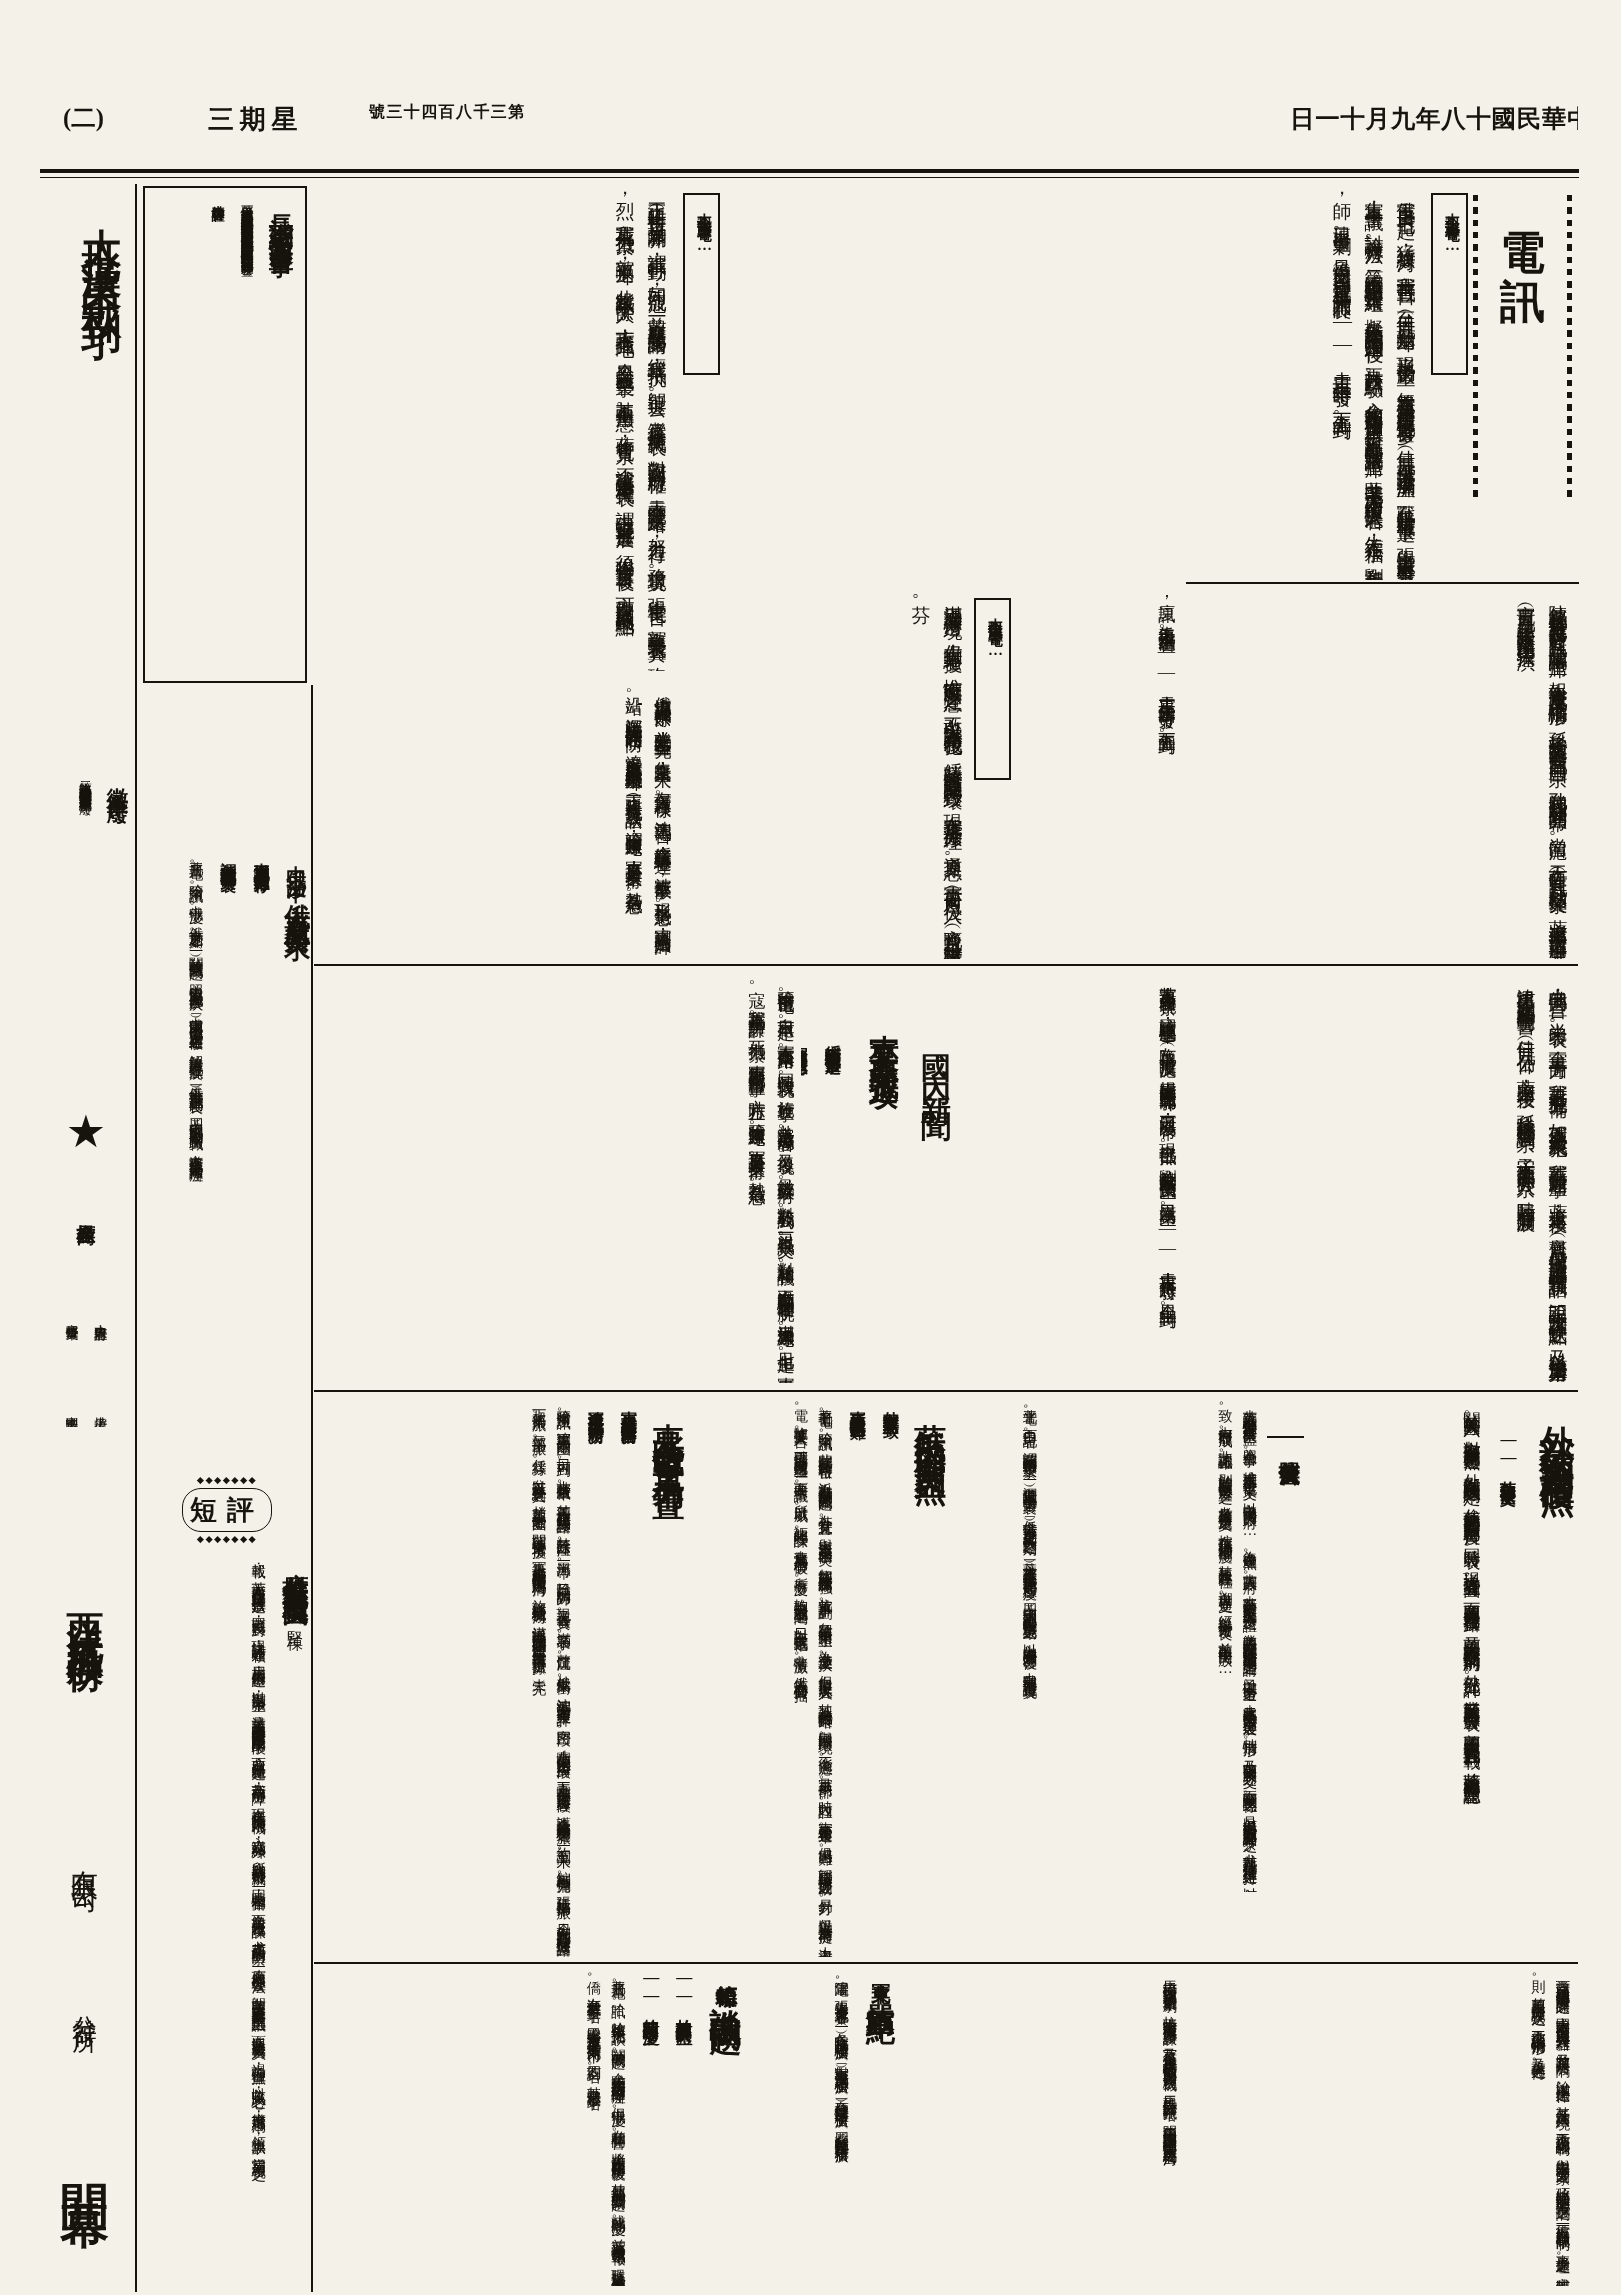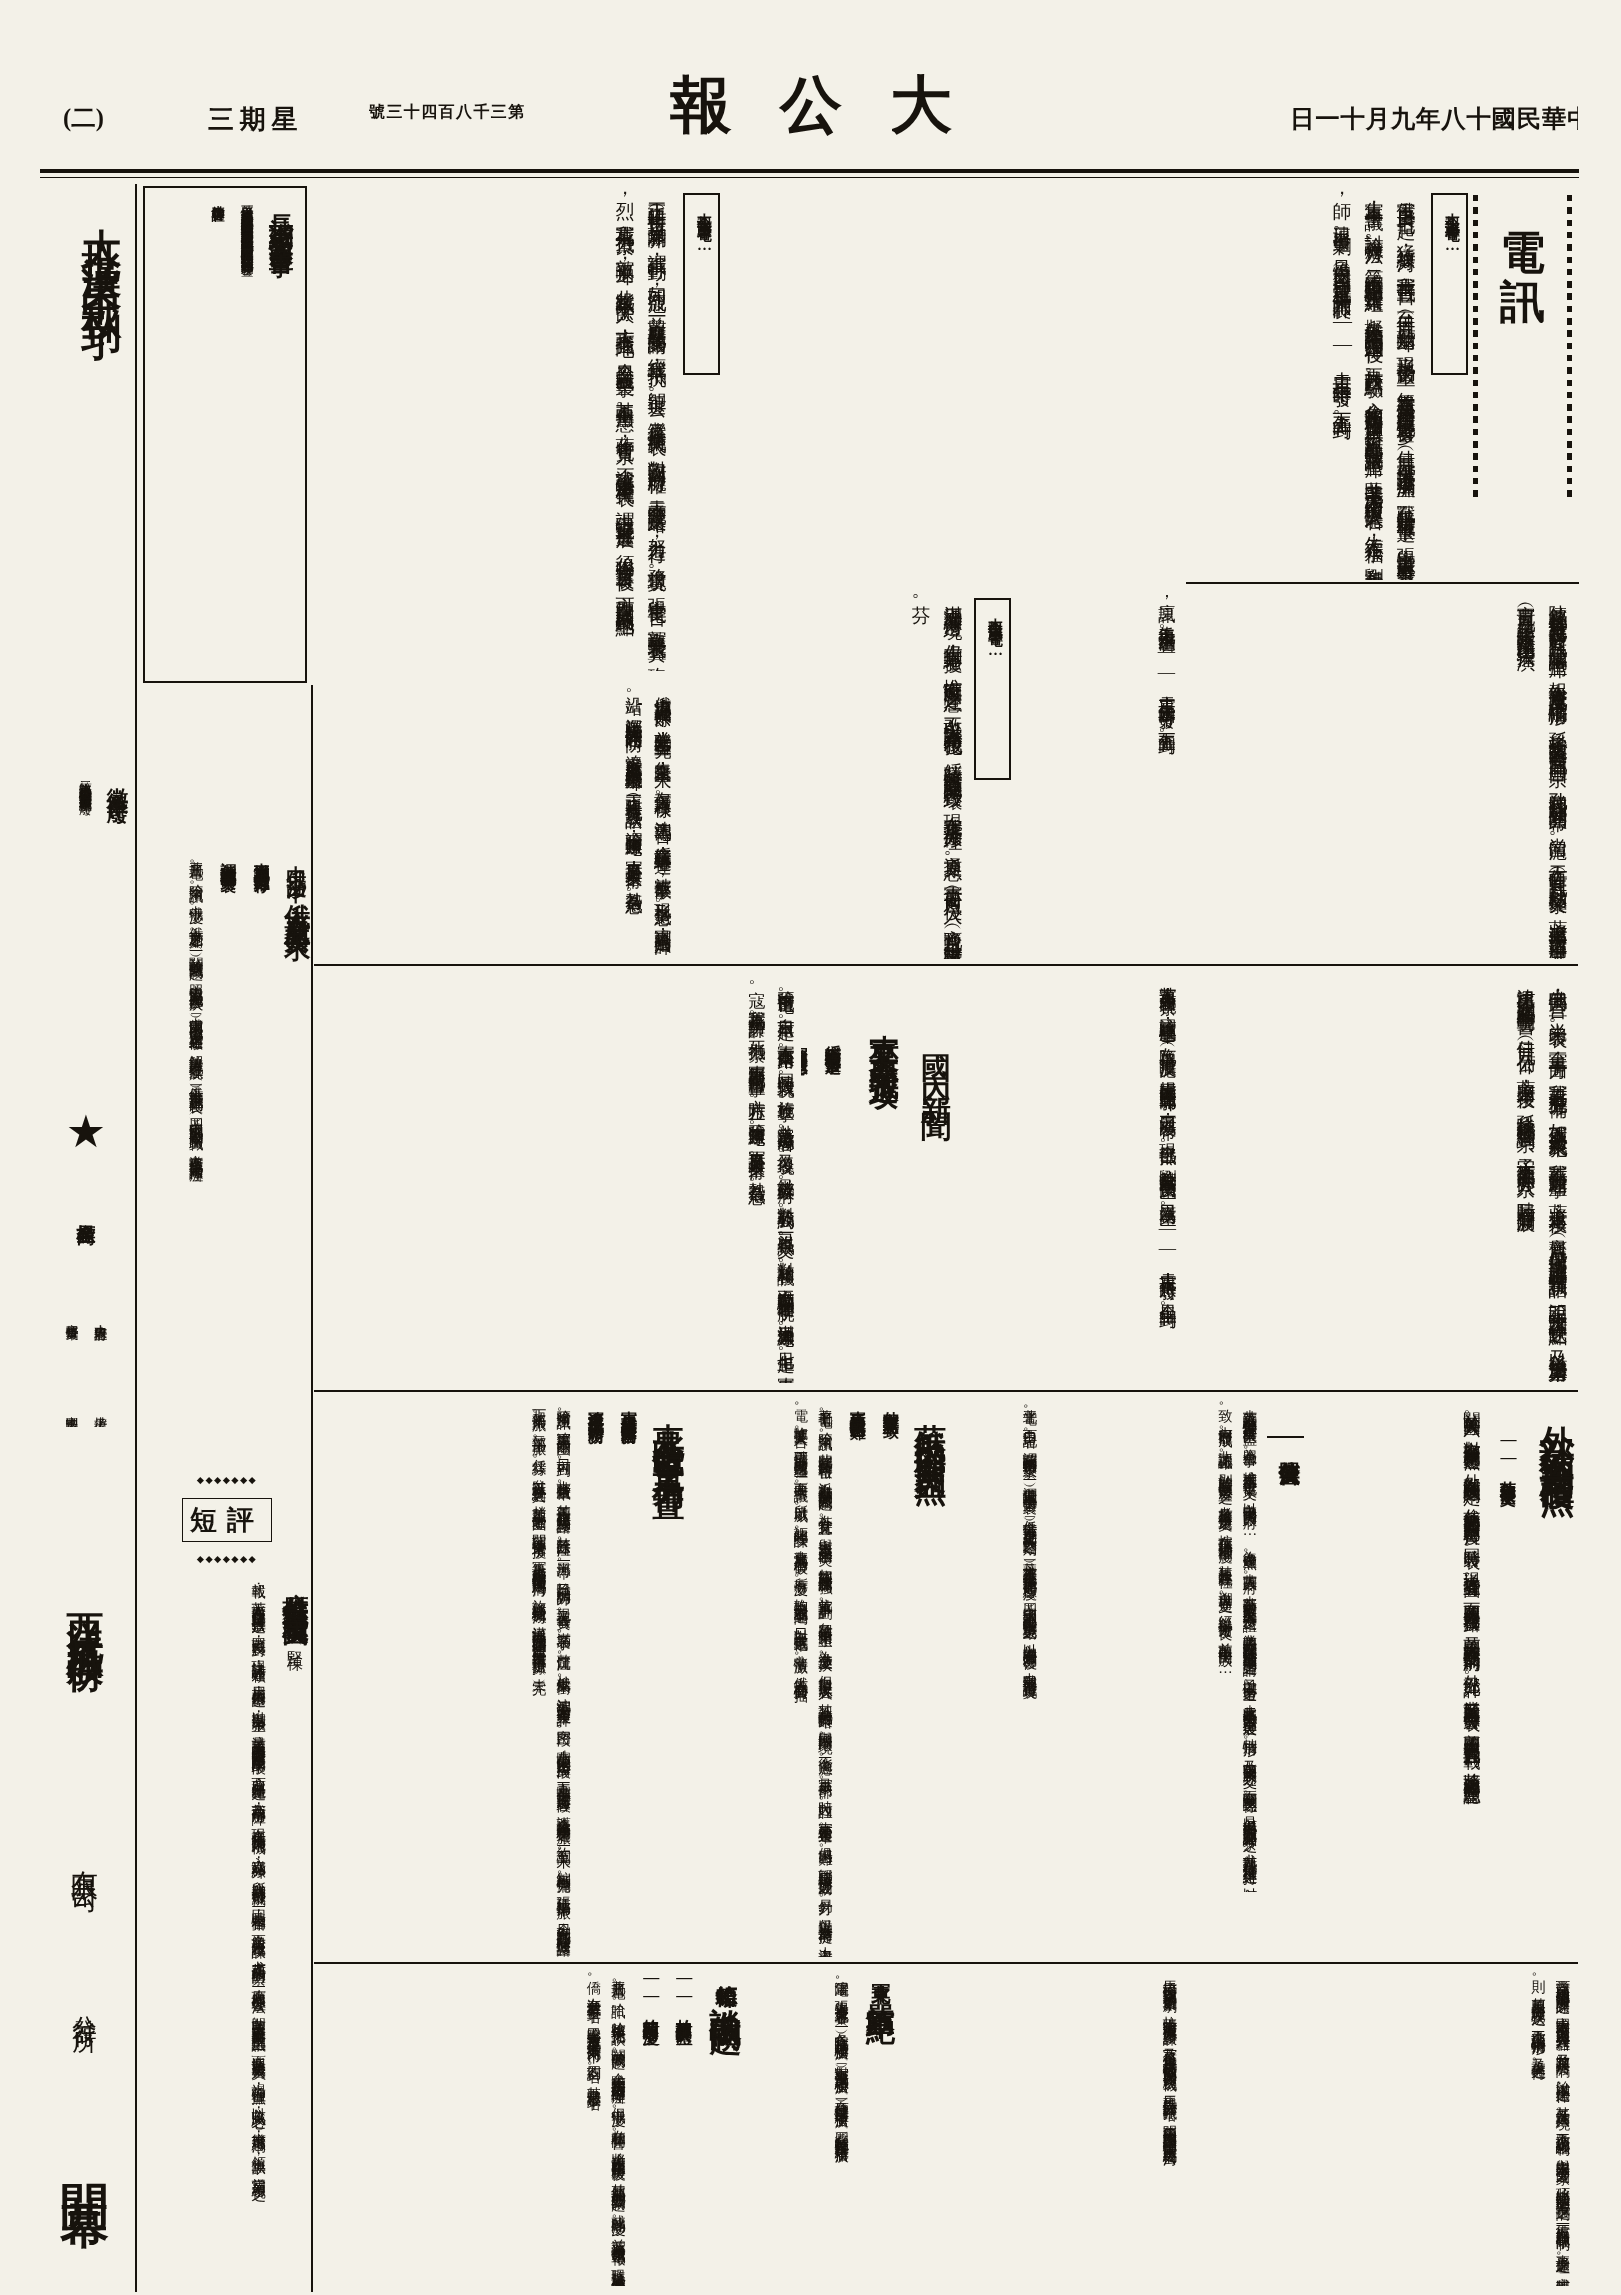--- a/index.html
+++ b/index.html
@@ -28,21 +28,20 @@
   .diam{font-size:9.4px;letter-spacing:1.4px;color:#17130d;text-align:center;line-height:1;}
 </style>
 </head>
 <body>
 
 <div class="page">
 
   <div class="blk hdr-rtl" style="left:63px;top:101px;width:65px;height:36px;font-size:24.5px;">(二)</div>
   <div class="blk hdr-rtl" style="left:208px;top:102px;width:108px;height:36px;font-size:26px;letter-spacing:5.8px;">三期星</div>
   <div class="blk hdr-rtl" style="left:369px;top:102px;width:238px;height:36px;font-size:16px;letter-spacing:1.4px;">號三十四百八千三第</div>
-  <div class="blk hdr-rtl" style="left:670px;top:63px;width:303px;height:83px;font-size:62px;letter-spacing:48px;text-align:center;">報公大</div>
   <div class="blk hdr-rtl" style="left:1290px;top:102px;width:288px;height:36px;font-size:24.5px;letter-spacing:0.7px;">日一十月九年八十國民華中</div>
   <div class="hr" style="left:40px;top:169px;width:1539px;height:3.6px;"></div>
   <div class="hr" style="left:40px;top:177px;width:1539px;height:1.4px;"></div>
 
   <div class="vr" style="left:135px;top:184px;width:2.2px;height:2108px;"></div>
 
   <div class="blk v" style="left:45px;top:196px;width:84px;height:548px;font-size:40px;font-weight:bold;letter-spacing:14.4px;">大批漢東中秋到了</div>
 
   <div class="blk sec" style="left:43px;top:771px;width:86px;height:317px;">
     <div class="v hl-md" style="font-size:21.6px;">徽章作廢</div>
@@ -176,21 +175,21 @@
       </div>
       <div class="v sub" style="height:303px;">——柏林會議解決大體——</div>
       <div class="v sub" style="height:303px;">——枝節問題移哈交涉——</div>
       <div class="v sm" style="height:310px;flex:1;">北平八日電。哈訊。哈德領事史托伯談。關於中俄問題。余雖未接到本國政府訓令辦理。但中俄交涉。在柏林開會。將大體之根本問題解決後。其他屬於地方的枝葉問題。或移此間交涉。並謂接海參威俄領電報。現監禁於極東俄領內之華僑。在海參威有二百三十名。哈巴羅夫斯克及尼可來埃夫斯克兩市。約四百名。其中已釋放三十名。</div>
     </div>
   </div>
 
   <div class="blk" style="left:141px;top:1476px;width:172px;height:810px;">
     <div style="text-align:center;">
       <div class="diam">◆◆◆◆◆◆◆</div>
-      <div class="cmt-box" style="display:inline-block;margin:13px auto;">
+      <div class="cmt-box" style="display:inline-block;margin:3px auto;border-radius:19px;">
         <span style="font-size:27px;font-weight:bold;letter-spacing:10px;">短評</span>
       </div>
       <div class="diam">◆◆◆◆◆◆◆</div>
     </div>
     <div class="sec" style="height:677px;margin-top:7.2px;">
       <div class="v" style="font-size:26px;font-weight:bold;letter-spacing:2.9px;height:663px;">
         <span>應付蘇俄尤不可忽視英國</span>
         <span style="font-size:16px;font-weight:normal;">（堅棟）</span>
       </div>
       <div class="v sm" style="height:670px;flex:1;">報載：英人擬在西藏建築江日拉嘉鉄道，因藏民反對，現決計賄通達賴，用其權力的壓迫，以期貫澈主張，這是英帝國主義者侵略中國何等酷辣的手段！西藏與新疆毘連，為我西南屏障，現在赤俄除用大炮飛機，入寇滿站綏外，所以我們應付蘇俄，固一時未容稍懈，而於英人侵藏陰謀，尤須作勇敢的防禦，應一面根據公理公法，卽向英帝國主義者提出嚴重的抗議，一面速派熟於藏事人員，竭力前往宣撫，以收藏民之心，庶幾邊患可消，領土無缺，望當局勿忽視之！</div>

